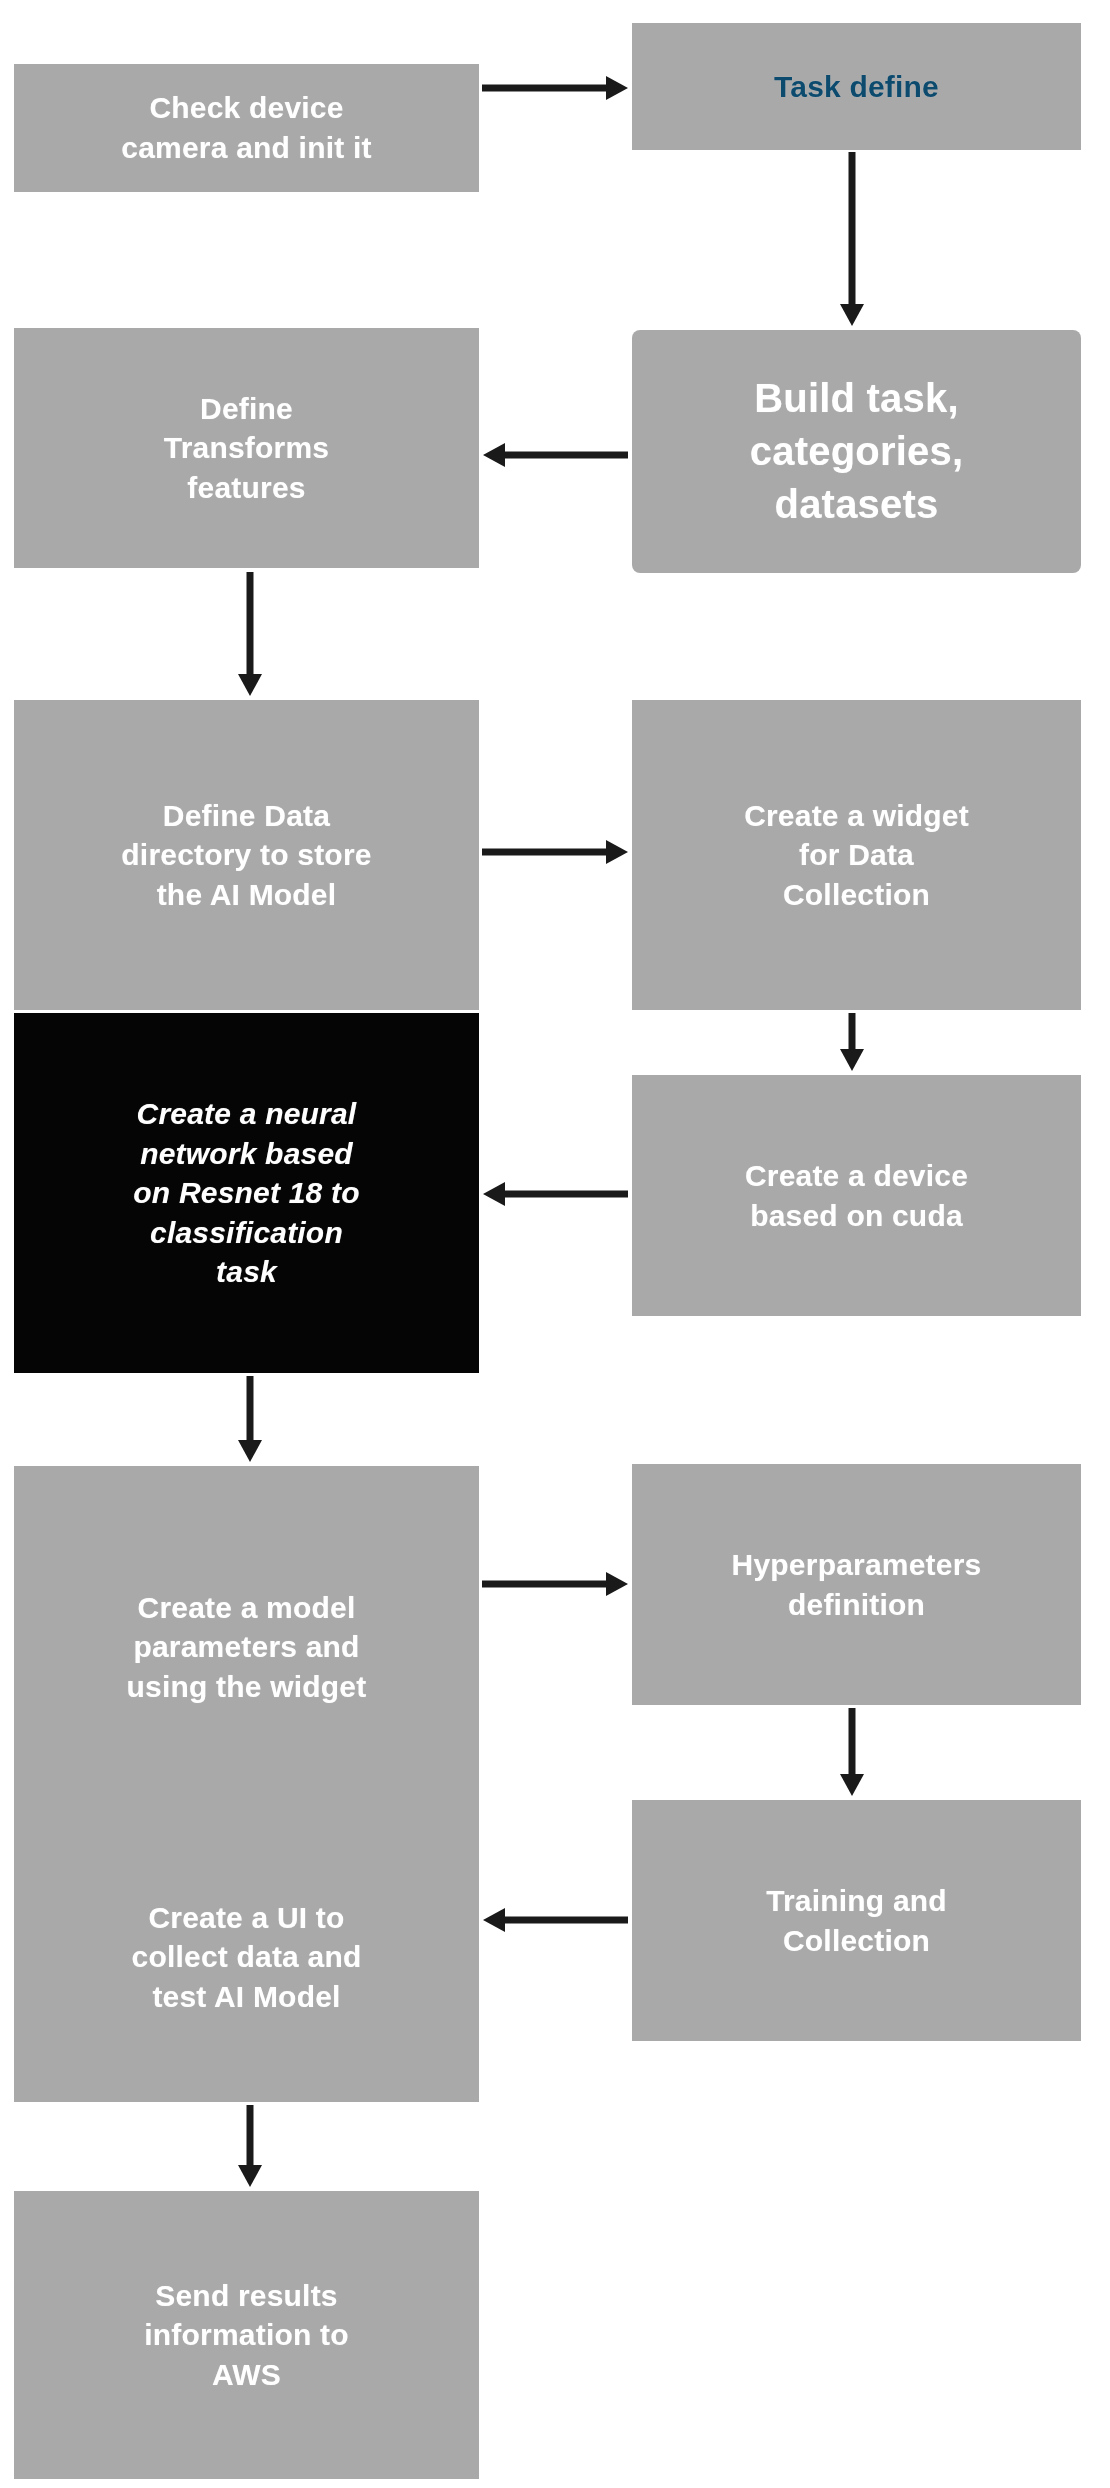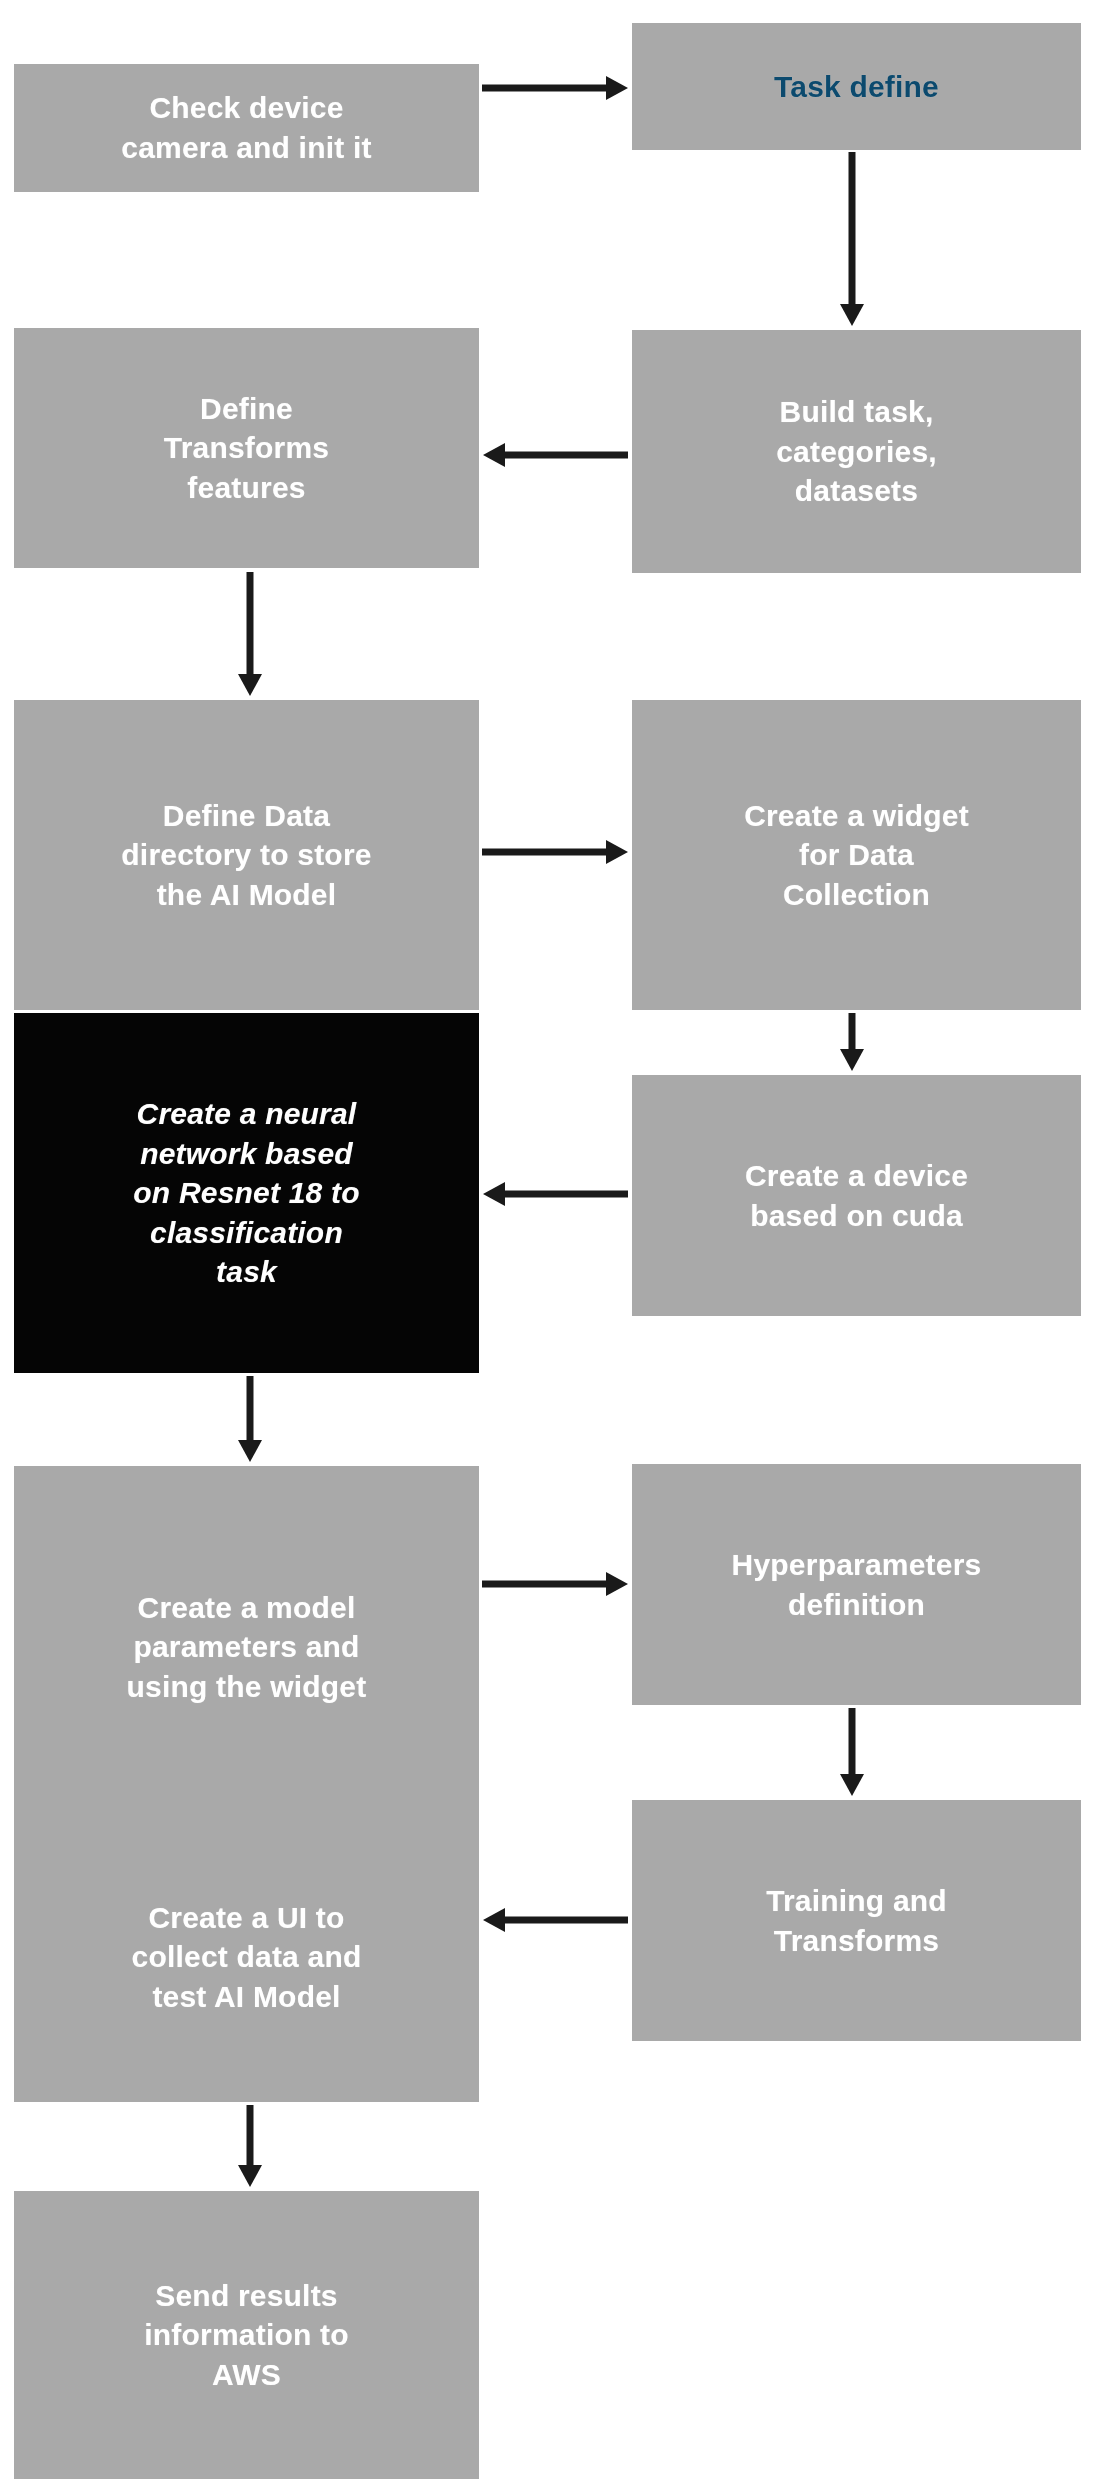--- a/index.html
+++ b/index.html
@@ -48,21 +48,21 @@
 <body>
 
 <div id="canvas">
   <div id="nodes-layer">
       <div class="node gray" style="left: 14px; top: 20px; width: 465px; height: 128px; font-size: 30px; background: rgb(169, 169, 169); color: rgb(255, 255, 255); margin-top: 44px;">Check device
 camera and init it</div>
       <div class="node gray" style="left: 632px; top: 23px; width: 449px; height: 127px; font-size: 30px; background: rgb(169, 169, 169); color: #0c4a6e;">Task define</div>
       <div class="node gray" style="left: 14px; top: 328px; width: 465px; height: 240px; font-size: 30px; background: rgb(169, 169, 169); color: rgb(255, 255, 255);">Define
 Transforms
 features</div>
-      <div class="node gray" style="left: 632px; top: 330px; width: 449px; height: 243px; font-size: 30px; background: rgb(169, 169, 169); color: rgb(255, 255, 255);">Build task,
+      <div class="node gray" style="left: 632px; top: 330px; width: 449px; height: 243px; font-size: 40px; background: rgb(169, 169, 169); color: rgb(255, 255, 255); border-radius: 8px;">Build task,
 categories,
 datasets</div>
       <div class="node gray" style="left: 14px; top: 700px; width: 465px; height: 310px; font-size: 30px; background: rgb(169, 169, 169); color: rgb(255, 255, 255);">Define Data
 directory to store
 the AI Model</div>
       <div class="node gray" style="left: 632px; top: 700px; width: 449px; height: 310px; font-size: 30px; background: rgb(169, 169, 169); color: rgb(255, 255, 255);">Create a widget
 for Data
 Collection</div>
       <div class="node black" style="left: 14px; top: 1013px; width: 465px; height: 360px; font-size: 30px; background: rgb(5, 5, 5); color: rgb(255, 255, 255); font-style: italic;">Create a neural
 network  based
@@ -73,21 +73,21 @@
 based on cuda</div>
       <div class="node gray" style="left: 14px; top: 1466px; width: 465px; height: 362px; font-size: 30px; background: rgb(169, 169, 169); color: rgb(255, 255, 255);">Create a model
 parameters and
 using the widget</div>
       <div class="node gray" style="left: 632px; top: 1464px; width: 449px; height: 241px; font-size: 30px; background: rgb(169, 169, 169); color: rgb(255, 255, 255);">Hyperparameters
 definition</div>
       <div class="node gray" style="left: 14px; top: 1812px; width: 465px; height: 290px; font-size: 30px; background: rgb(169, 169, 169); color: rgb(255, 255, 255);">Create a UI to
 collect data and
 test AI Model</div>
       <div class="node gray" style="left: 632px; top: 1800px; width: 449px; height: 241px; font-size: 30px; background: rgb(169, 169, 169); color: rgb(255, 255, 255);">Training and
-Transforms</div>
+Collection</div>
       <div class="node gray" style="left: 14px; top: 2191px; width: 465px; height: 288px; font-size: 30px; background: rgb(169, 169, 169); color: rgb(255, 255, 255);">Send results
 information to
 AWS</div>
     </div>
   <div id="connectors-layer">
       <div class="conn" style="left: 464px; top: 70px; width: 182px; height: 36px;">
         <svg width="182" height="36" viewBox="0 0 182 36">
           <line x1="18" y1="18" x2="146" y2="18" stroke="#1a1a1a" stroke-width="7"></line>
           <polygon points="164,18 142,6 142,30" fill="#1a1a1a"></polygon>
         </svg>

